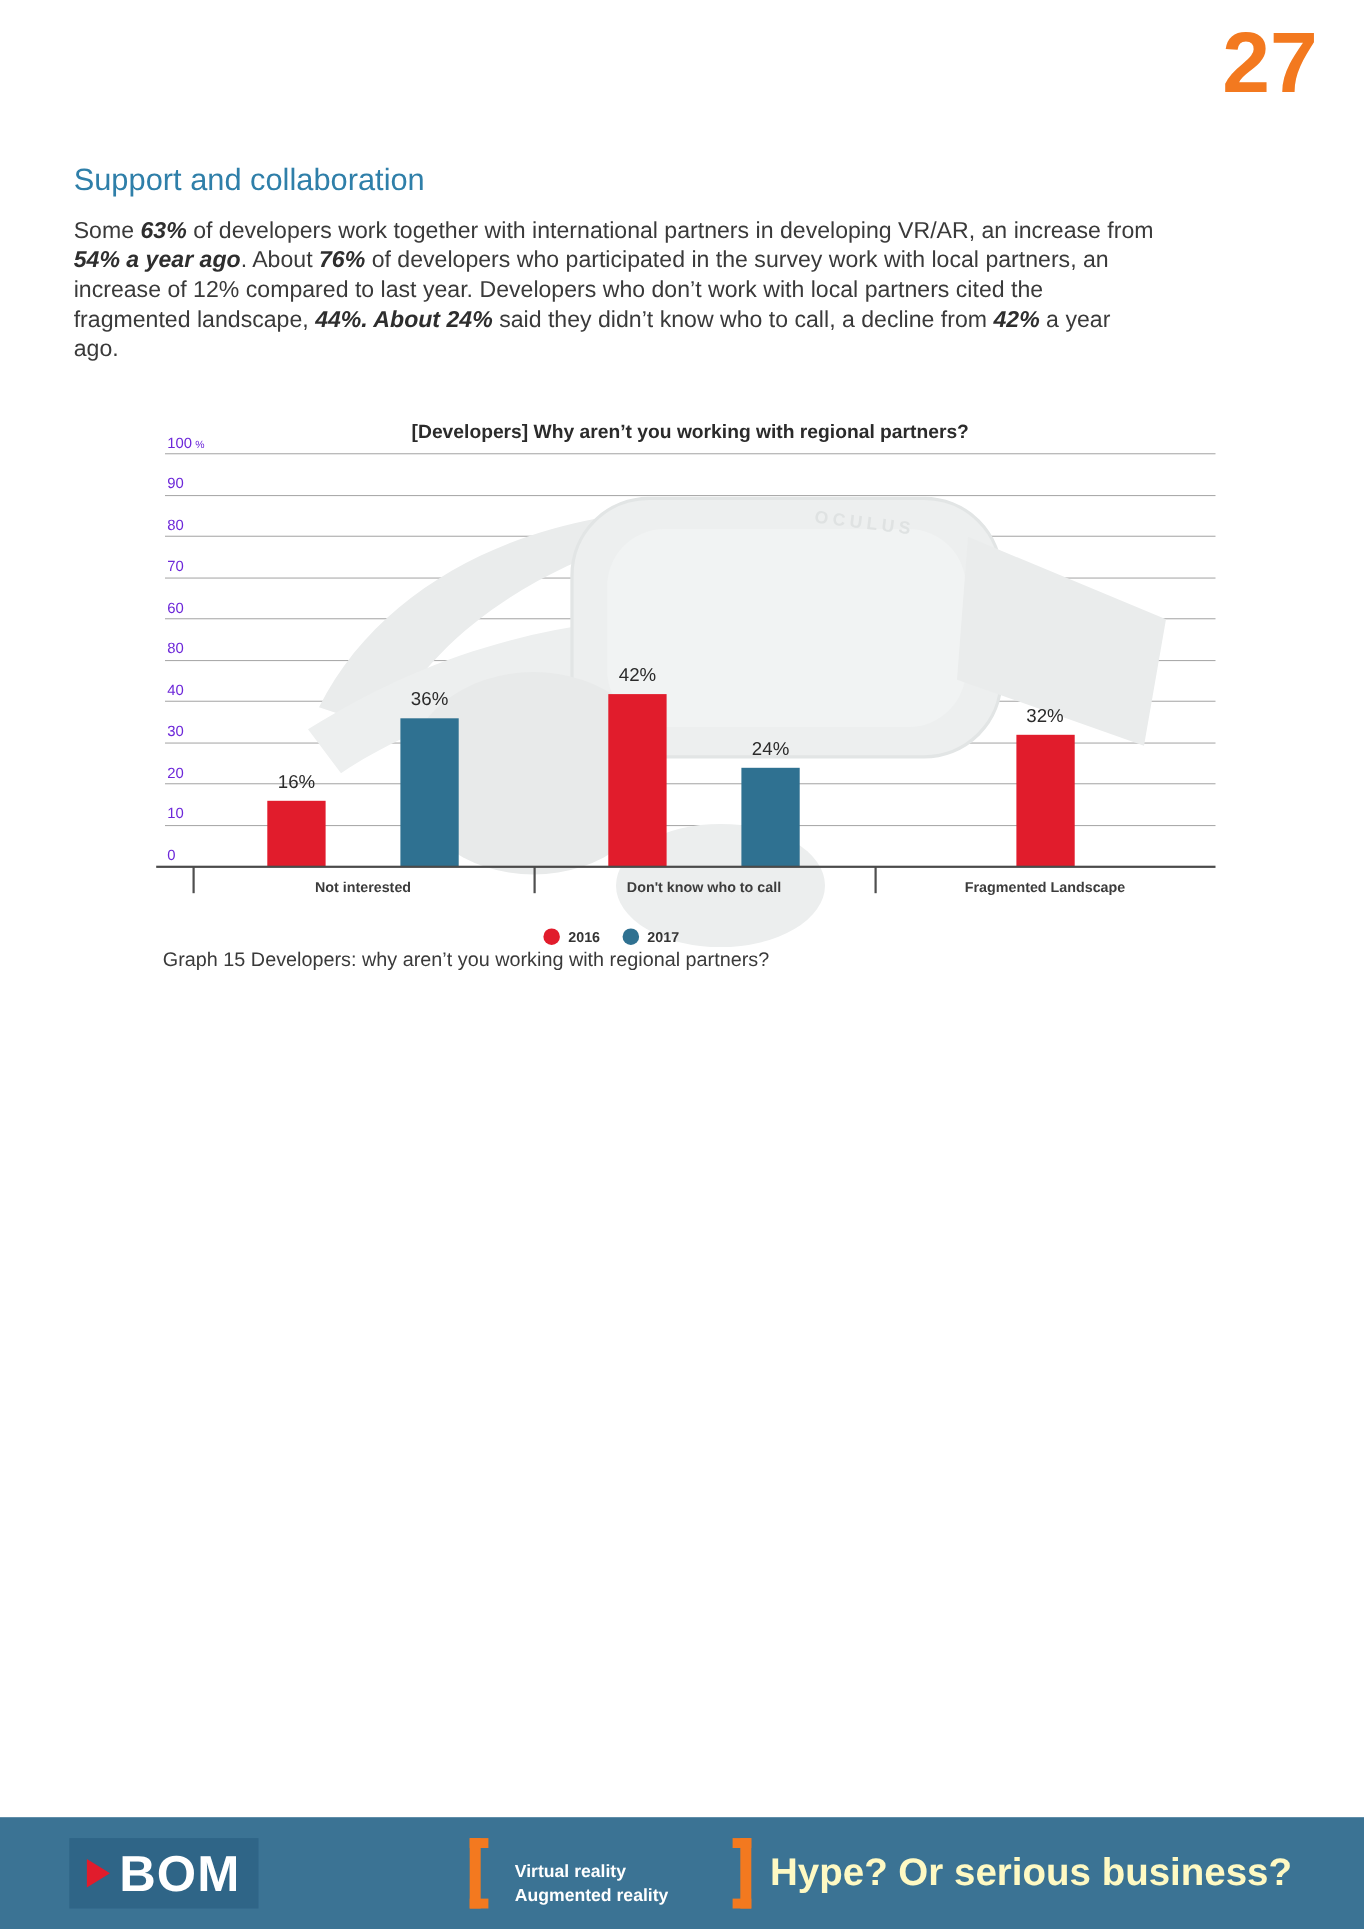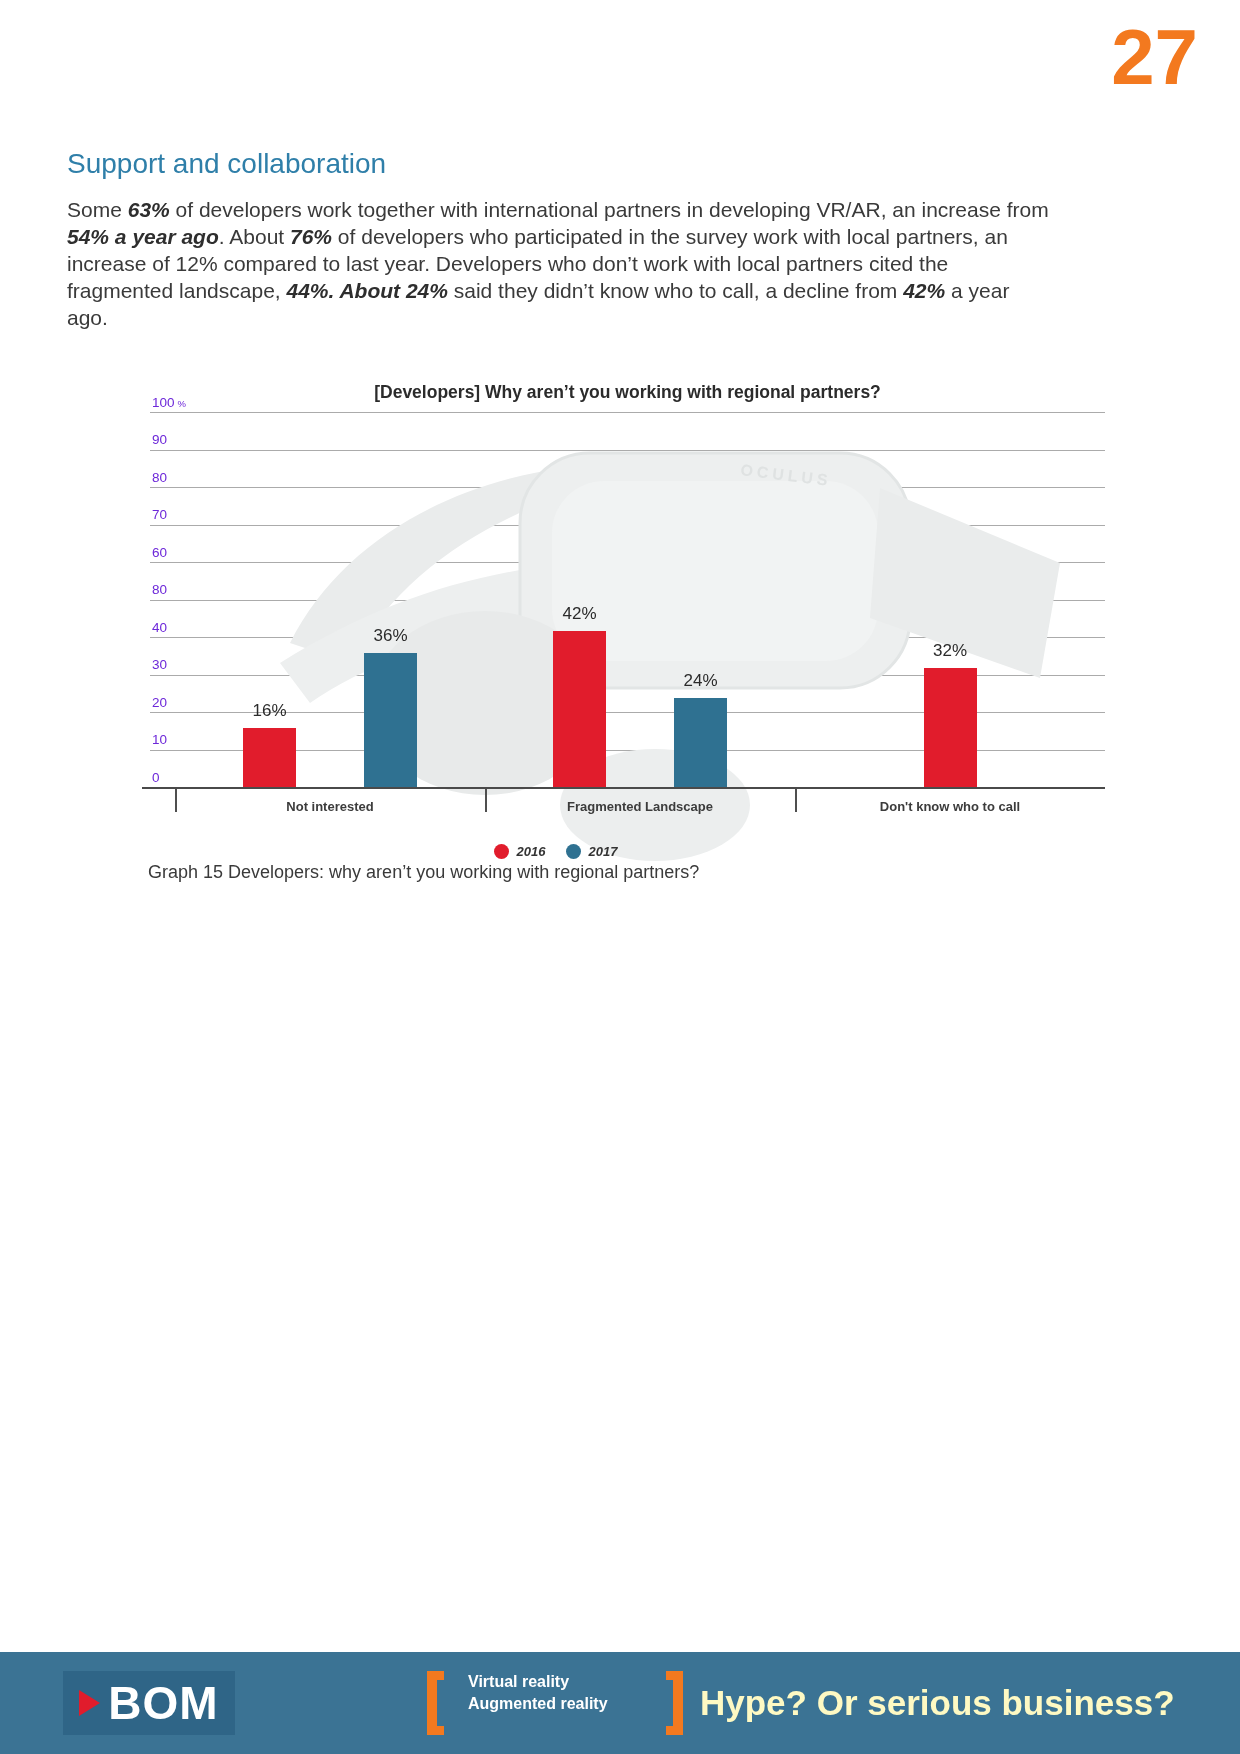--- a/index.html
+++ b/index.html
@@ -57,21 +57,21 @@
     margin-left:25px;display:flex;height:34px;
   }
   .xcell{flex:1;position:relative;display:flex;justify-content:center;align-items:center;}
   .xtick{position:absolute;left:0;top:0;width:2px;height:24px;background:#4f4f4f;}
   .xcat{font-size:13px;font-weight:700;color:#3c3c3c;padding-top:2px;}
   .legend{
     position:relative;z-index:2;
     margin-top:22px;display:flex;justify-content:center;gap:20px;
     transform:translateX(-72px);
   }
-  .legend-item{display:flex;align-items:center;gap:8px;font-style:italic;}
+  .legend-item{display:flex;align-items:center;gap:8px;}
   .legend-dot{width:15px;height:15px;border-radius:50%;}
   .legend-label{font-size:13px;font-weight:700;color:#333;}
   .caption{
     position:absolute;left:148px;top:862px;
     font-size:18px;color:#3a3a3a;
   }
   
   .footer{
     position:absolute;left:0;bottom:0;width:1240px;height:102px;
     background:var(--footer_blue);
@@ -82,21 +82,21 @@
     display:flex;align-items:center;justify-content:center;gap:8px;
   }
   .logo-triangle{
     width:0;height:0;
     border-top:13px solid transparent;border-bottom:13px solid transparent;
     border-left:21px solid var(--series_2016_red);
   }
   .logo-text{font-size:46px;font-weight:700;letter-spacing:1px;color:#fff;line-height:1;}
   .bracket-group{
     position:absolute;left:427px;top:50%;transform:translateY(-50%);
-    display:flex;align-items:flex-start;
+    display:flex;align-items:flex-end;
   }
   .bracket{display:inline-block;width:17px;height:64px;box-sizing:border-box;}
   .bracket.left{border-left:10px solid var(--accent_orange);border-top:9px solid var(--accent_orange);border-bottom:9px solid var(--accent_orange);}
   .bracket.right{border-right:10px solid var(--accent_orange);border-top:9px solid var(--accent_orange);border-bottom:9px solid var(--accent_orange);}
   .tagline{width:190px;margin:0 8px 0 24px;color:#fff;font-size:16px;font-weight:700;line-height:22px;}
   .slogan{
     position:absolute;left:700px;top:50%;transform:translateY(-50%);
     color:#fef9c3;font-size:35px;font-weight:700;
   }
 </style>
@@ -181,25 +181,25 @@
       <div class="axis-line"></div>
     </div>
 
     <div class="xlabels" id="xlabels">
         <div class="xcell">
           <div class="xtick"></div>
           <div class="xcat">Not interested</div>
         </div>
         <div class="xcell">
           <div class="xtick"></div>
-          <div class="xcat">Fragmented Landscape</div>
+          <div class="xcat">Don't know who to call</div>
         </div>
         <div class="xcell">
           <div class="xtick"></div>
-          <div class="xcat">Don't know who to call</div>
+          <div class="xcat">Fragmented Landscape</div>
         </div>
       </div>
     <div class="legend" id="legend">
         <div class="legend-item">
           <div class="legend-dot" style="background: rgb(225, 28, 44);"></div>
           <div class="legend-label">2016</div>
         </div>
         <div class="legend-item">
           <div class="legend-dot" style="background: rgb(47, 113, 145);"></div>
           <div class="legend-label">2017</div>

